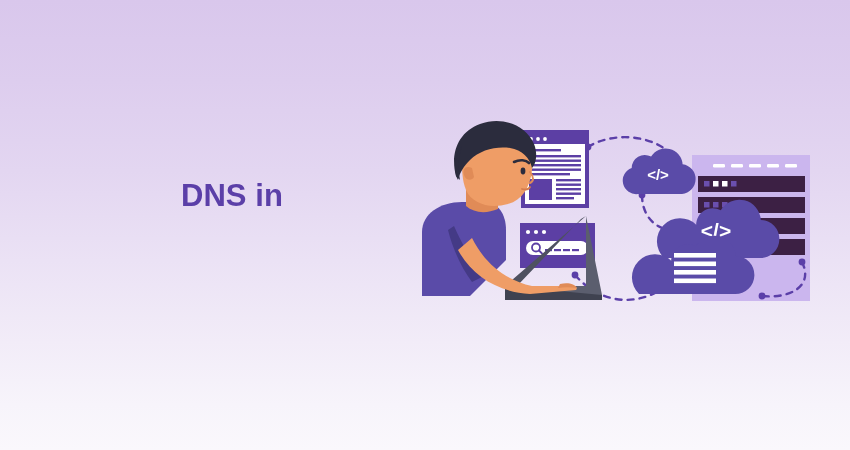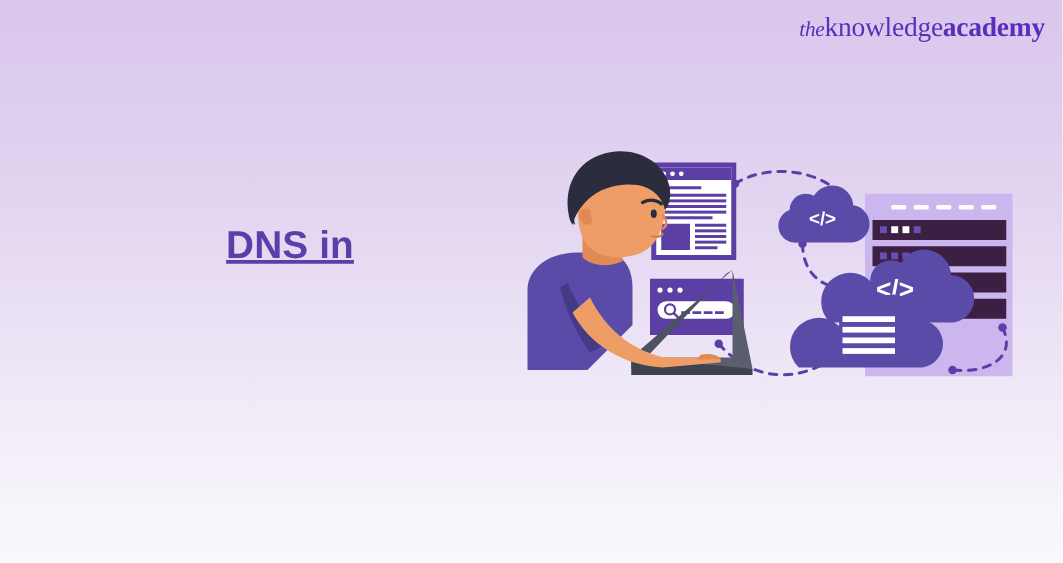--- a/index.html
+++ b/index.html
@@ -44,38 +44,37 @@
     left: 52px;
     top: 175px;
     width: 360px;
     color: #5b3fa8;
     font-size: 31px;
     font-weight: 700;
     line-height: 1.35;
     letter-spacing: 0.1px;
     text-align: center;
   }
-  #headline .hl-line { display: block; white-space: nowrap; text-decoration: underline; }
+  #headline .hl-line { display: block; white-space: nowrap; }
 
   
   #illustration {
     position: absolute;
     left: 410px;
     top: 110px;
     width: 430px;
     height: 230px;
   }
   #illustration svg { display: block; }
 </style>
 </head>
 <body>
 
 <div id="banner">
 
-  <div id="logo"><span class="lg-the">the</span><span class="lg-knowledge">knowledge</span><span class="lg-academy">academy</span></div>
 
   <div id="headline">
     <span class="hl-line">DNS in</span>
   </div>
 
   <div id="illustration">
     <svg width="430" height="230" viewBox="0 0 430 230" xmlns="http://www.w3.org/2000/svg">
 
       <g>
         <rect x="282" y="45" width="118" height="146" fill="#cbb6ee"></rect>

